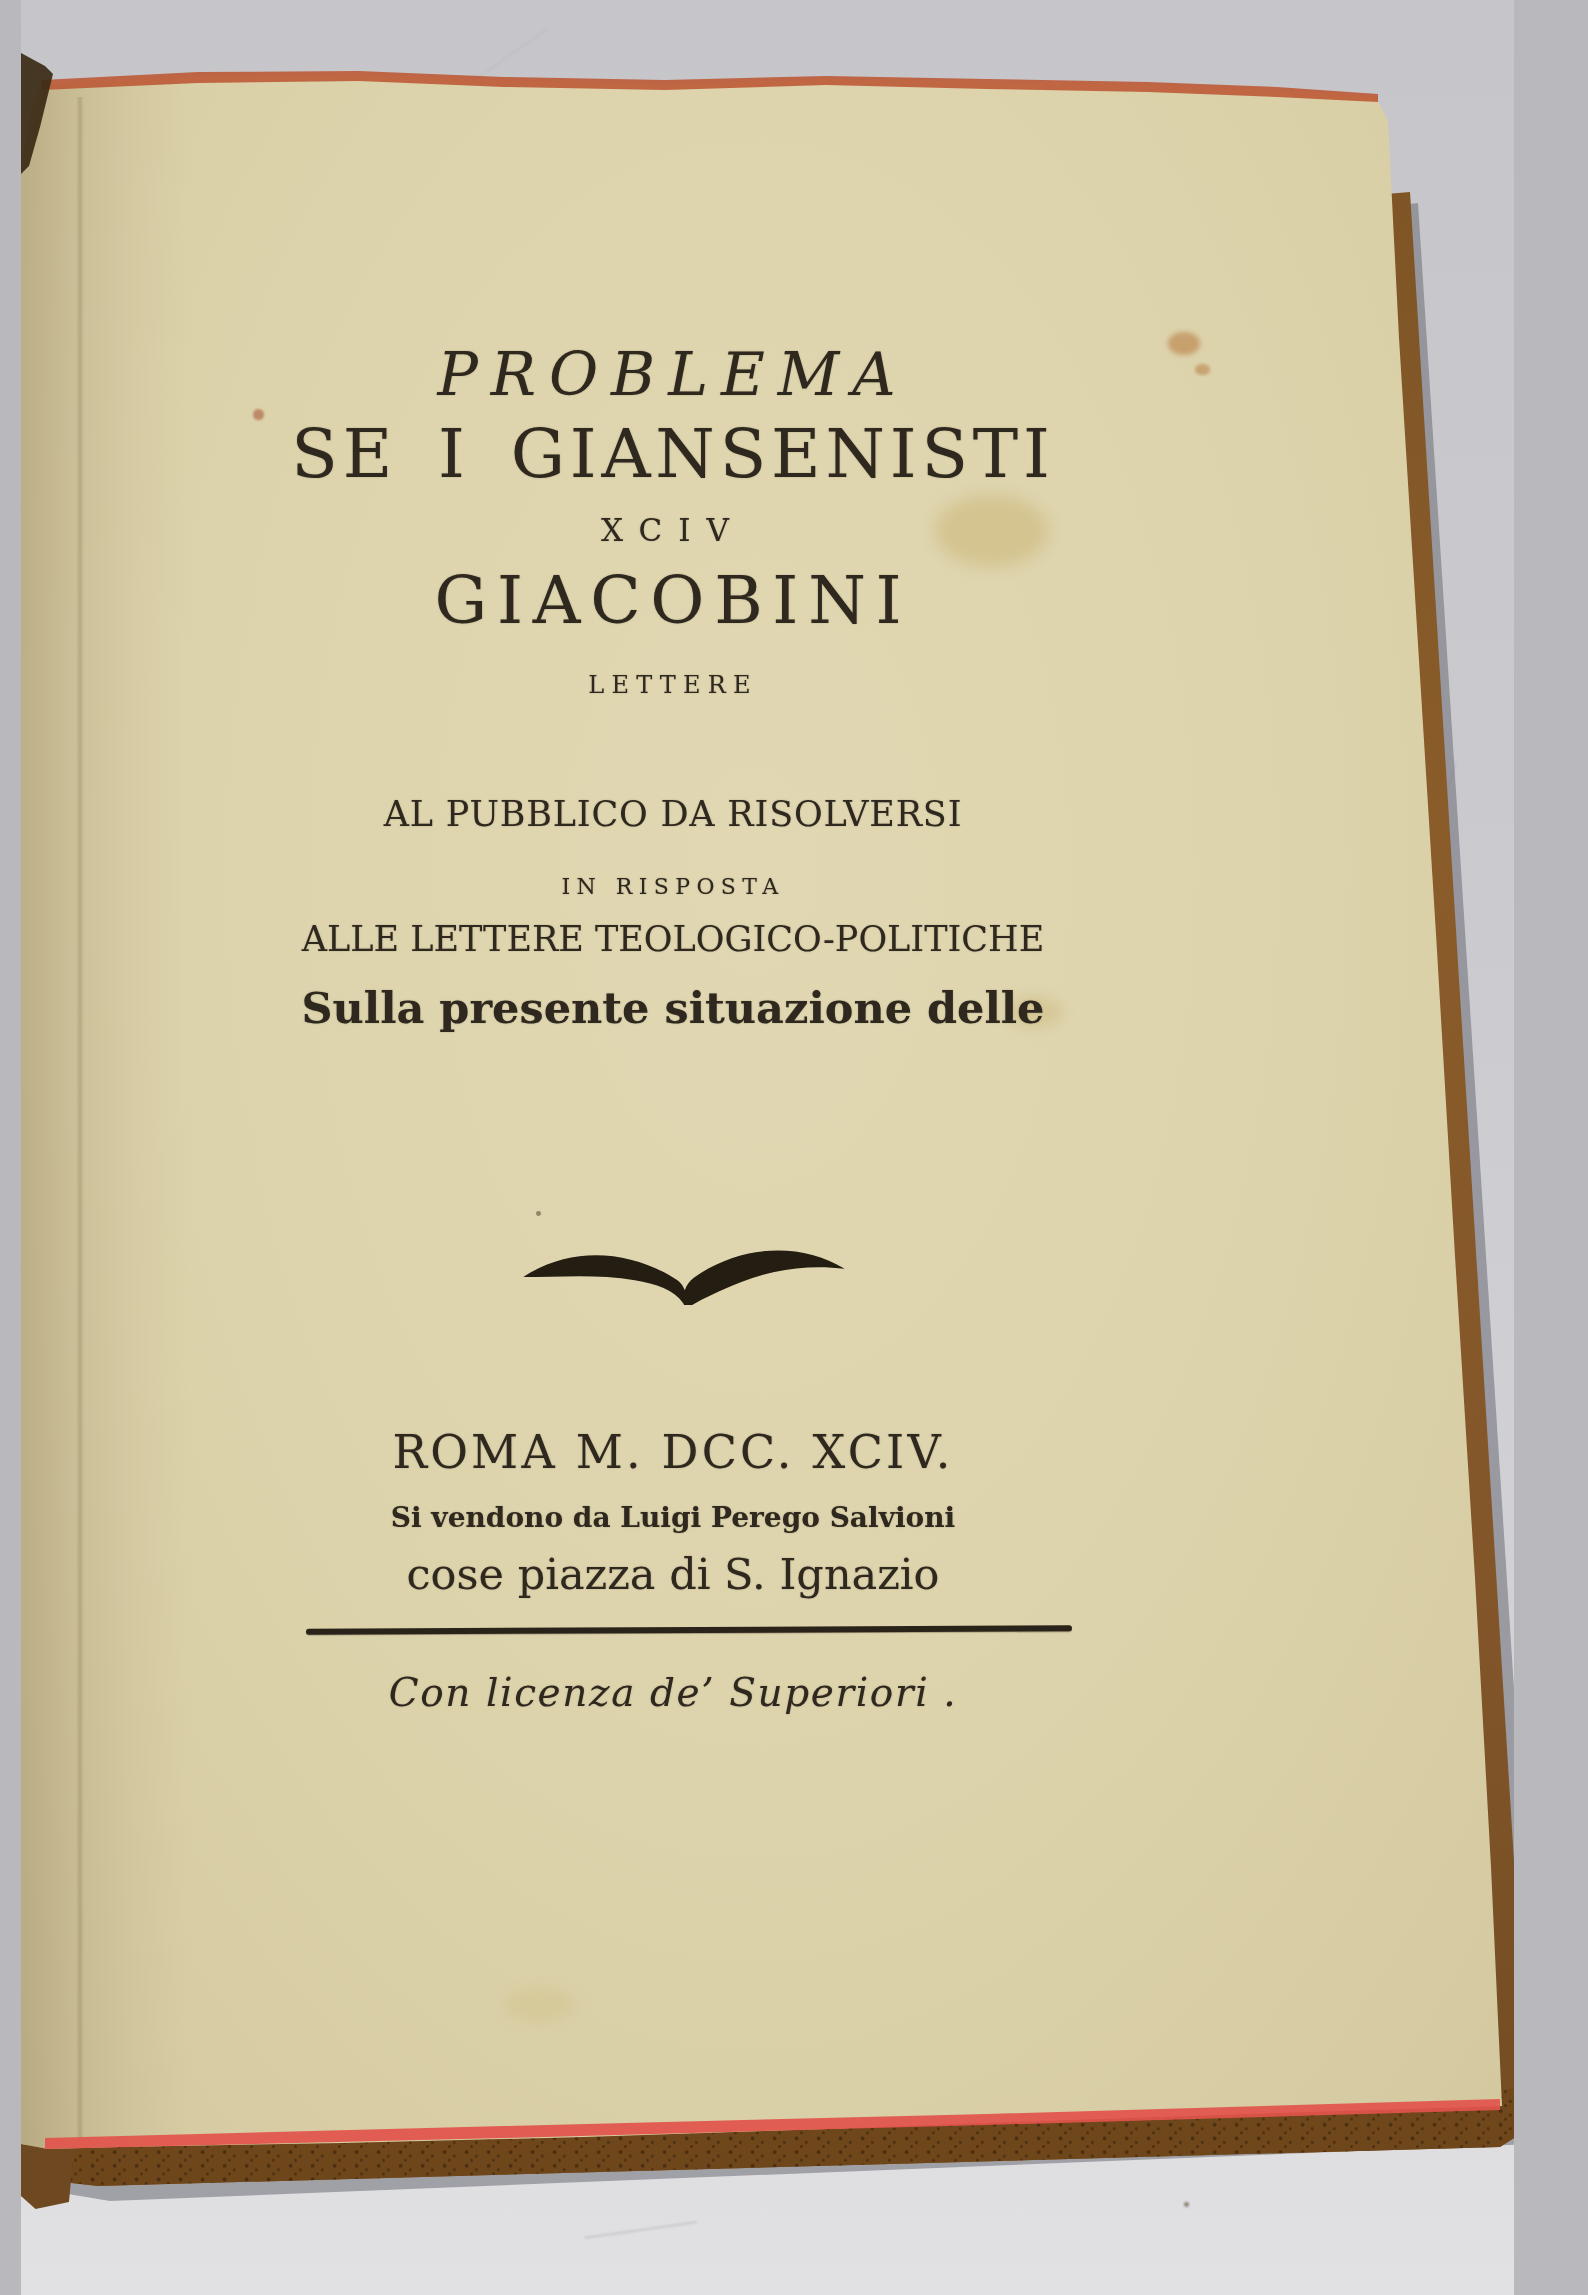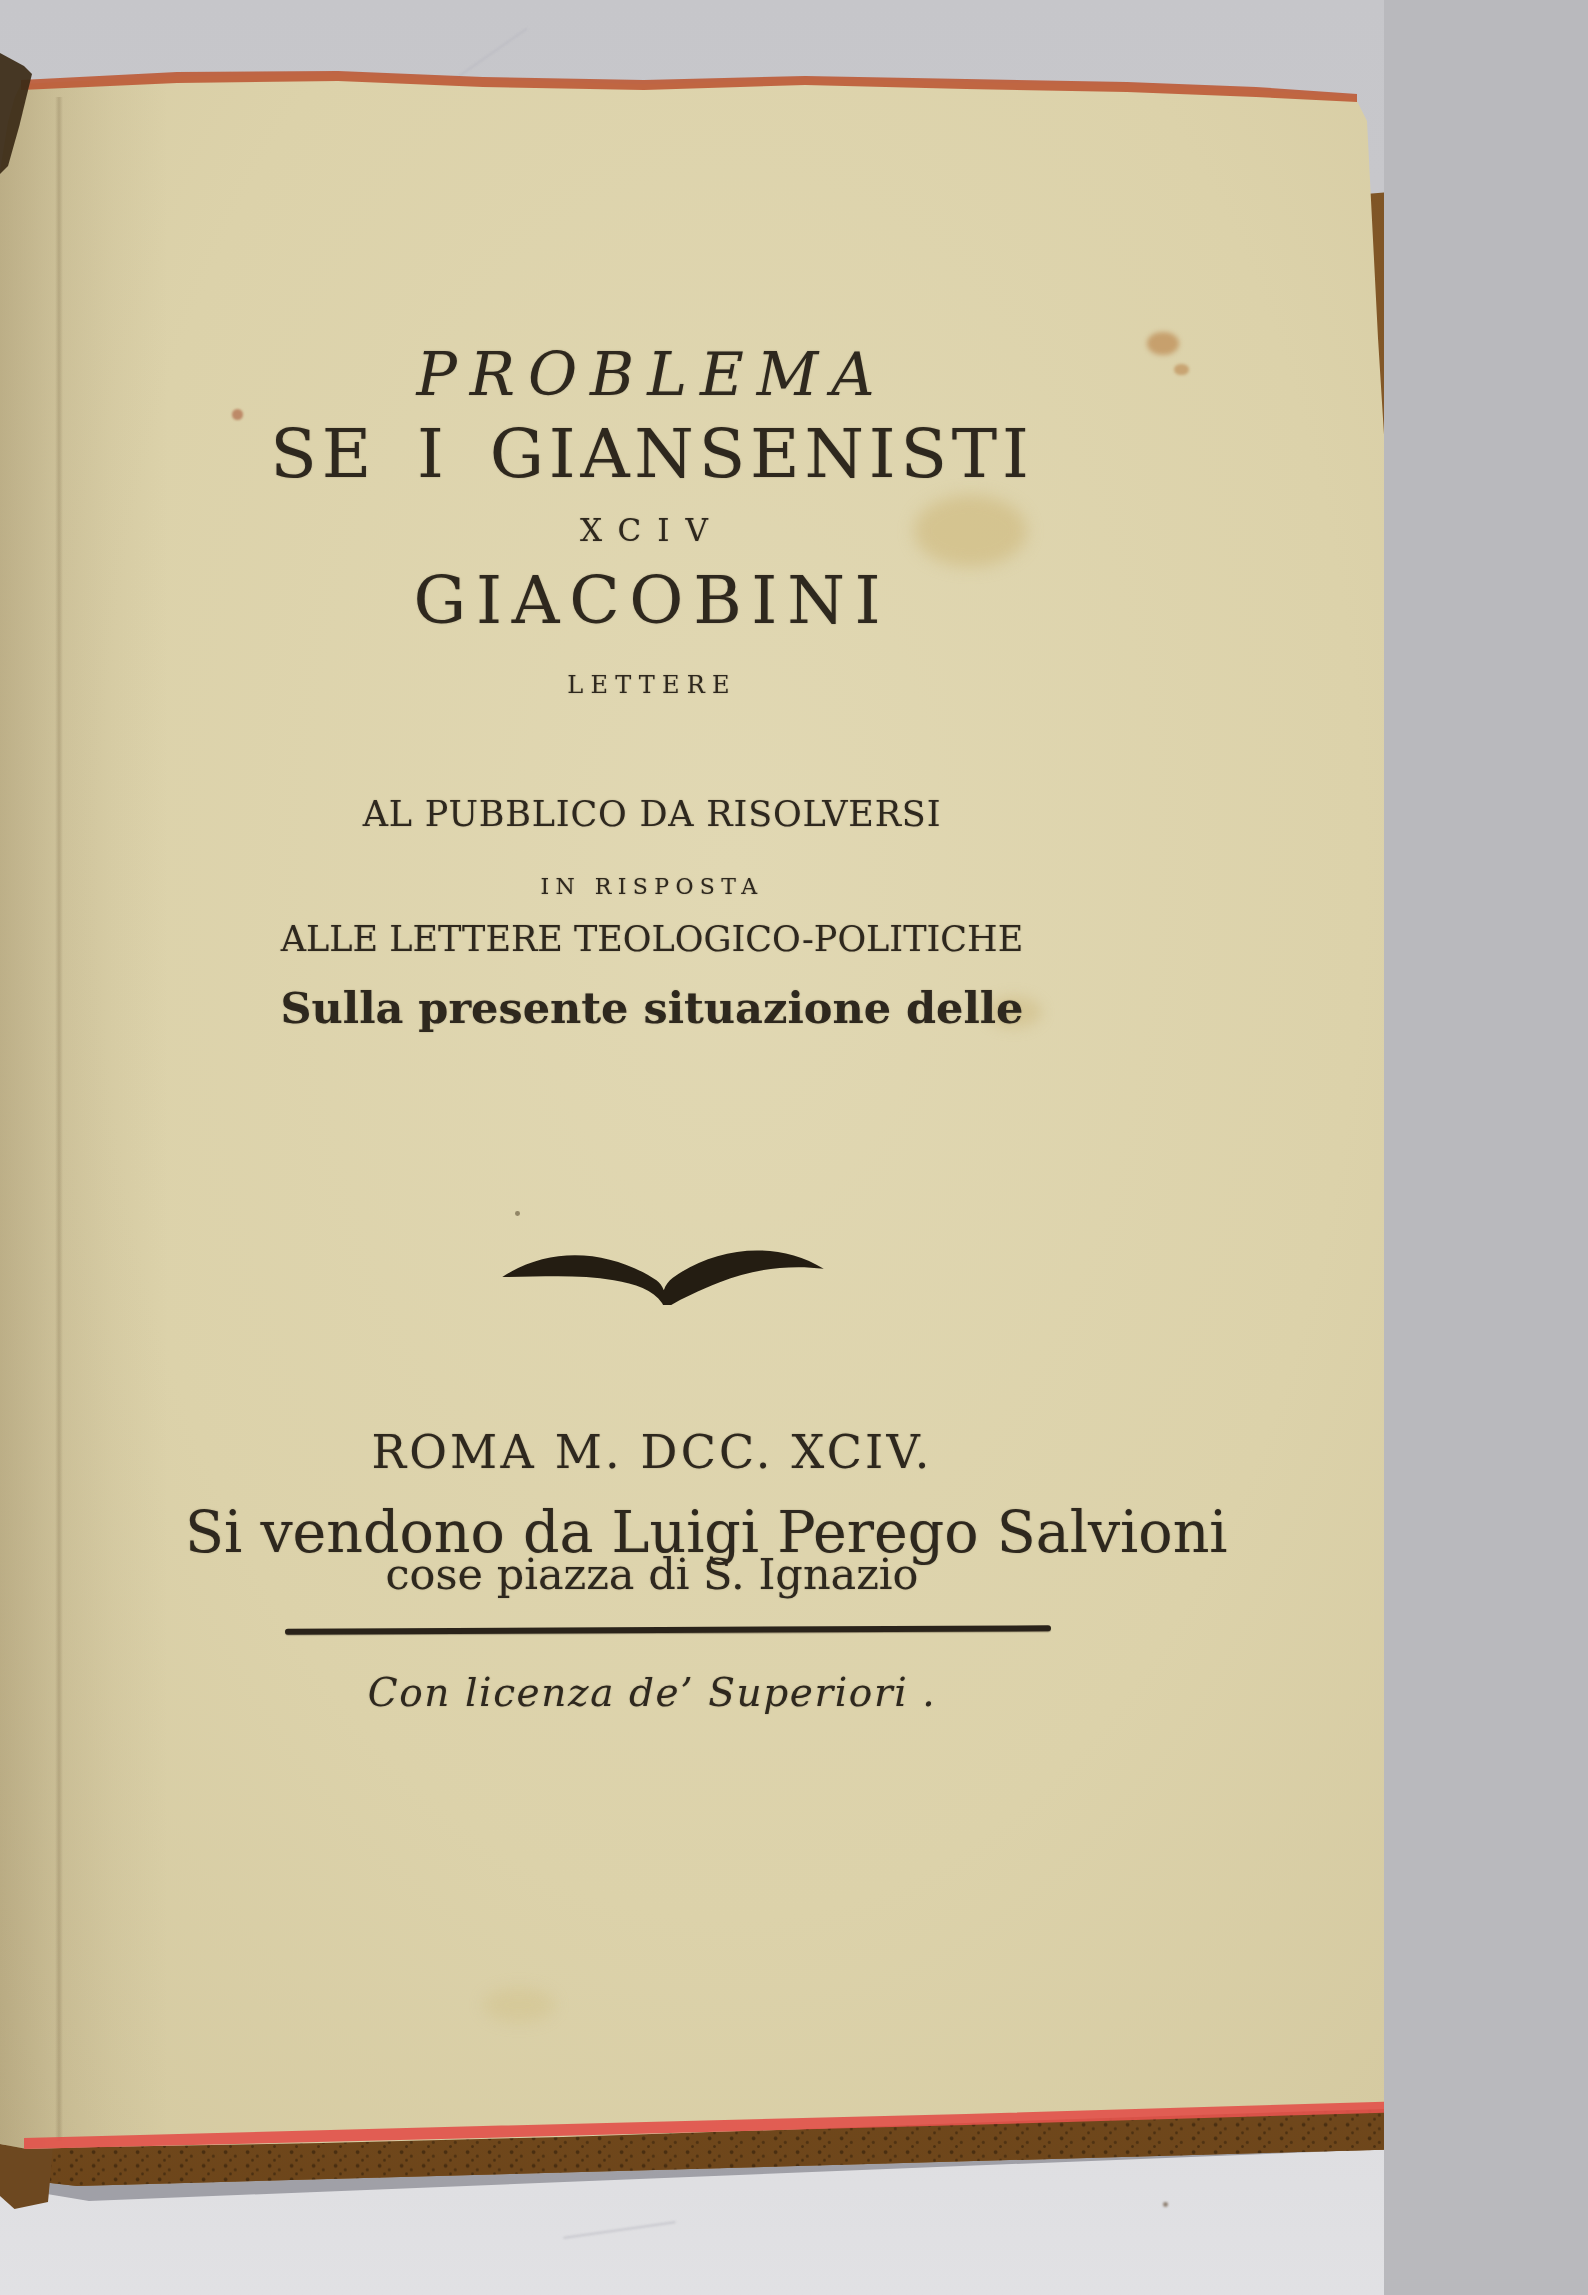--- a/index.html
+++ b/index.html
@@ -1,19 +1,20 @@
 <!DOCTYPE html>
 <html style="font-size:13px"><head>
 <meta charset="utf-8">
 <style>
   html,body{margin:0;padding:0;background:#b9b9bd;}
   .scene{
-    position:relative;width:1384px;height:2295px;overflow:hidden;
+    position:relative;width:1493px;height:2295px;overflow:hidden;
     background:linear-gradient(180deg,#c6c6ca 0%,#cbcbcf 40%,#d2d2d6 70%,#dcdcdf 88%,#e1e1e4 100%);
     font-family:"DejaVu Serif","Liberation Serif",serif;
+    margin-left:21px;
   }
   .abs{position:absolute;left:0;top:0;width:1589px;height:2295px;}
   
   .scratch{position:absolute;background:rgba(185,185,192,.65);}
   
   .shadow-right{background:rgba(108,108,118,.55);
     clip-path:polygon(1349px 209px,1397px 203px,1520px 2107px,1473px 2144px);filter:blur(9.7px);}
   .shadow-bottom{background:rgba(108,108,118,.55);
     clip-path:polygon(32px 2141px,1502px 2101px,1513px 2144px,89px 2201px,35px 2192px);filter:blur(9.7px);}
   
@@ -131,21 +132,21 @@
       C203,66 207,61 212,57
       C262,20 338,10 396,46
       C350,40 306,48 270,62
       C242,73 224,82 210,90
       C206,93 201,93 199,88
       C188,72 166,64 140,60
       C96,52 48,56 4,56 Z"></path>
   </svg>
 
   <div class="line" style="top:1429px;font-size:46px;letter-spacing:3.2px;">ROMA M. DCC. XCIV.</div>
-  <div class="line" style="top:1504px;font-size:57px;">Si vendono da Luigi Perego Salvioni</div>
+  <div class="line" style="top:1504px;font-size:28px;font-weight:bold;">Si vendono da Luigi Perego Salvioni</div>
   <div class="line" style="top:1553px;font-size:43px;">cose piazza di S. Ignazio</div>
 
   <div class="rule"></div>
 
   <div class="line it" style="top:1673px;font-size:39px;letter-spacing:1.6px;">Con licenza de’ Superiori .</div>
 
 </div>
 
 
 </body></html>

